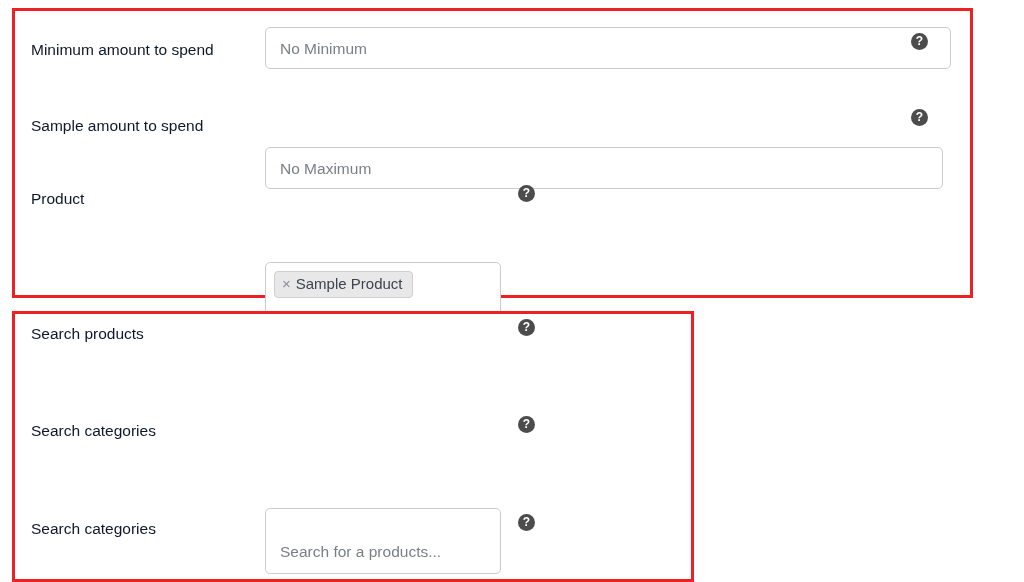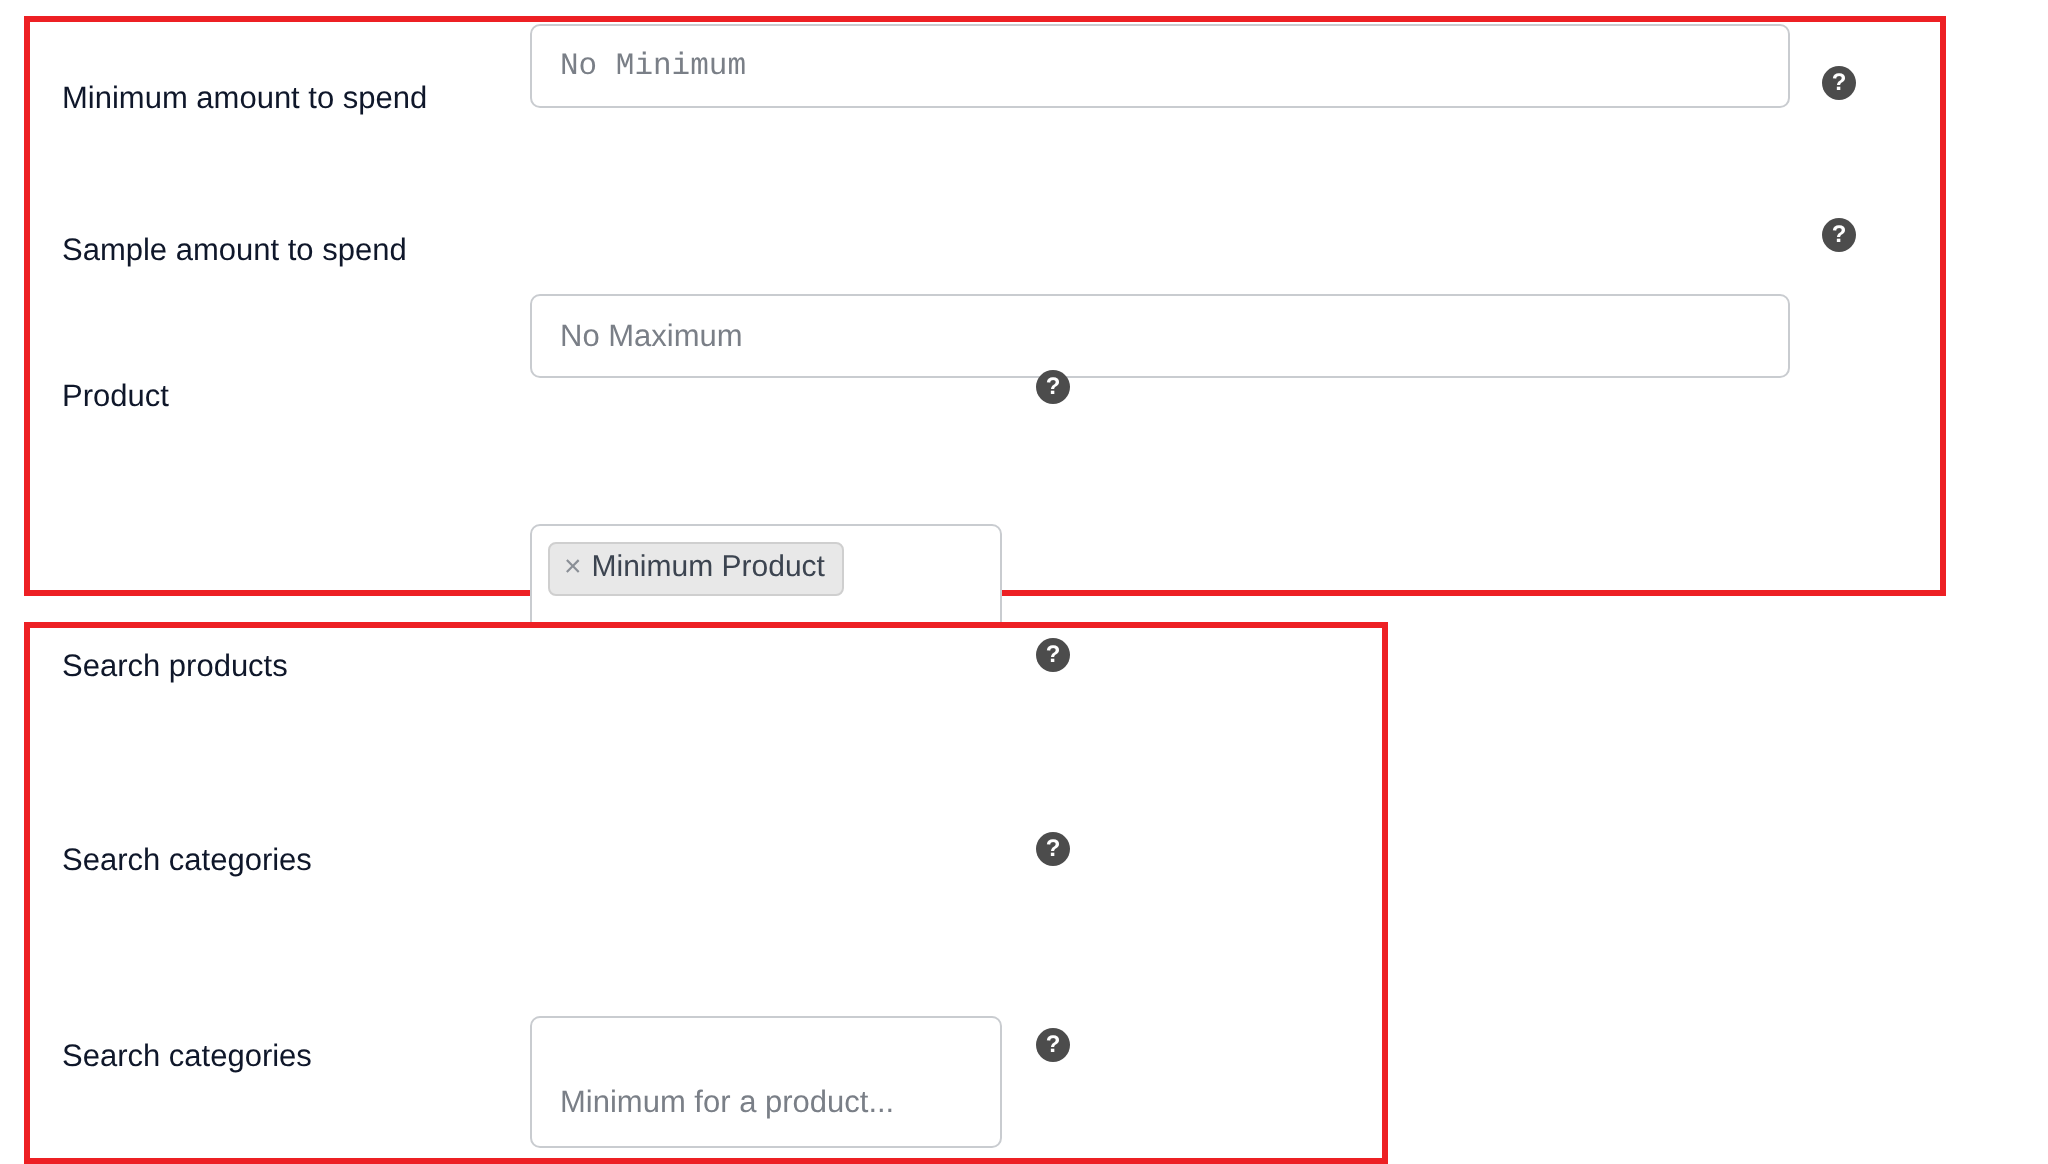--- a/index.html
+++ b/index.html
@@ -130,51 +130,51 @@
   }
 </style>
 </head>
 <body>
 
 <div class="highlight-box" id="panel-top"></div>
 
 <div class="field-row" style="left:31px; top:40px;">
   <span class="field-label">Minimum amount to spend</span>
 </div>
-<div class="control text-input" style="left:265px; top:12px; width:630px;font-family:Liberation Mono, monospace;">
+<div class="control text-input" style="left:265px; top:27px; width:686px;">
   <span class="placeholder">No Minimum</span>
 </div>
 <div class="help-icon" style="left:911px; top:33px;">?</div>
 
 <div class="field-row" style="left:31px; top:116px;">
   <span class="field-label">Sample amount to spend</span>
 </div>
-<div class="control text-input" style="left:265px; top:105px; width:630px;">
+<div class="control text-input" style="left:265px; top:105px; width:678px;">
   <span class="placeholder">No Maximum</span>
 </div>
 <div class="help-icon" style="left:911px; top:109px;">?</div>
 
 <div class="field-row" style="left:31px; top:189px;">
   <span class="field-label">Product</span>
 </div>
 <div class="control multiselect" style="left:265px; top:178px;">
   <span class="token">
     <span class="token-x">×</span>
-    <span>Minimum Product</span>
+    <span>Sample Product</span>
   </span>
 </div>
 <div class="help-icon" style="left:518px; top:185px;">?</div>
 
 <div class="highlight-box" id="panel-bottom"></div>
 
 <div class="field-row" style="left:31px; top:324px;">
   <span class="field-label">Search products</span>
 </div>
 <div class="control select-box" style="left:265px; top:316px;">
-  <span class="placeholder">Minimum for a product...</span>
+  <span class="placeholder">Search for a products...</span>
 </div>
 <div class="help-icon" style="left:518px; top:319px;">?</div>
 
 <div class="field-row" style="left:31px; top:421px;">
   <span class="field-label">Search categories</span>
 </div>
 
 <div class="help-icon" style="left:518px; top:416px;">?</div>
 
 <div class="field-row" style="left:31px; top:519px;">

